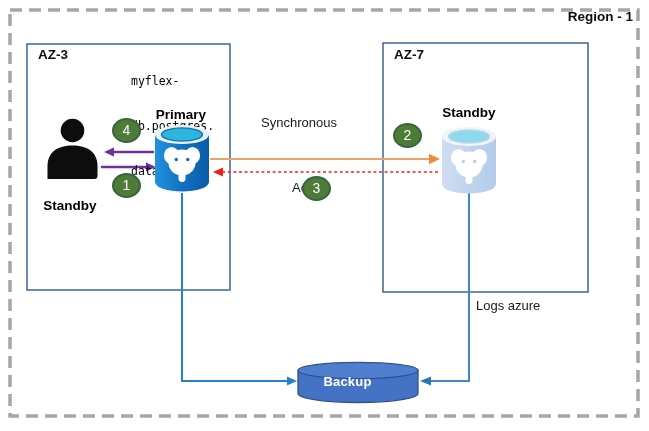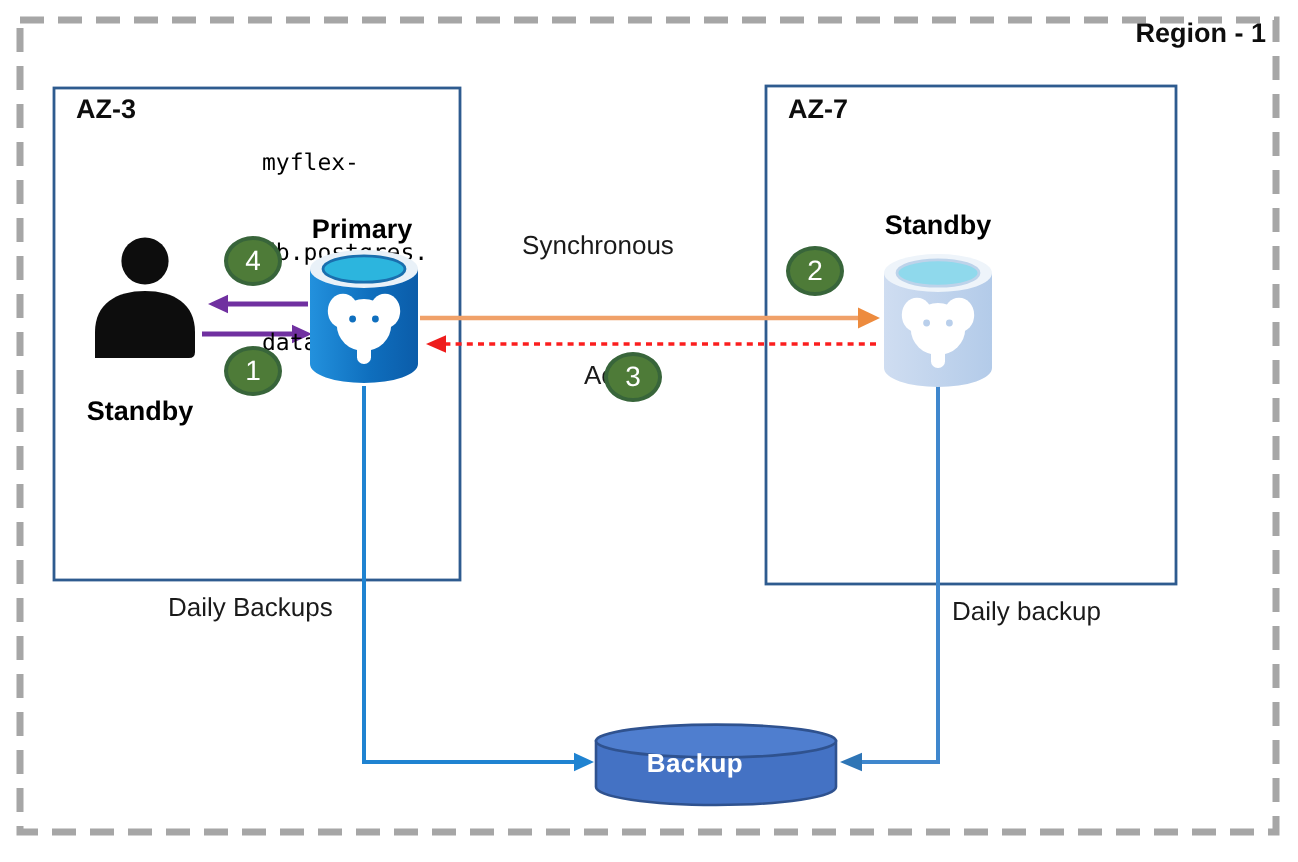--- a/index.html
+++ b/index.html
@@ -136,22 +136,21 @@
     <ellipse cx="61" cy="9.5" rx="60" ry="8.2" fill="#4f7ecf" stroke="#2f528f" stroke-width="1.3"></ellipse>
   </svg>
   <div class="backup-text">Backup</div>
 
   <div class="flow-label lbl-center" style="left:218px;top:113px;width:162px;line-height:19px;">
     <div>Synchronous</div>
   </div>
 
   <div class="flow-label" style="left:267px;top:180px;margin-left:25px;">Ack</div>
 
-  <div class="flow-label" style="left:84px;top:296px;">Daily Backups</div>
 
-  <div class="flow-label" style="left:476px;top:298px;">Daily backup</div>
+  <div class="flow-label" style="left:476px;top:298px;">Logs azure</div>
 
   <div class="badge" style="left:112px;top:173px;">1</div>
   <div class="badge" style="left:393px;top:123px;">2</div>
   <div class="badge" style="left:302px;top:176px;">3</div>
   <div class="badge" style="left:112px;top:118px;">4</div>
 
 </div>
 
 </body></html>

